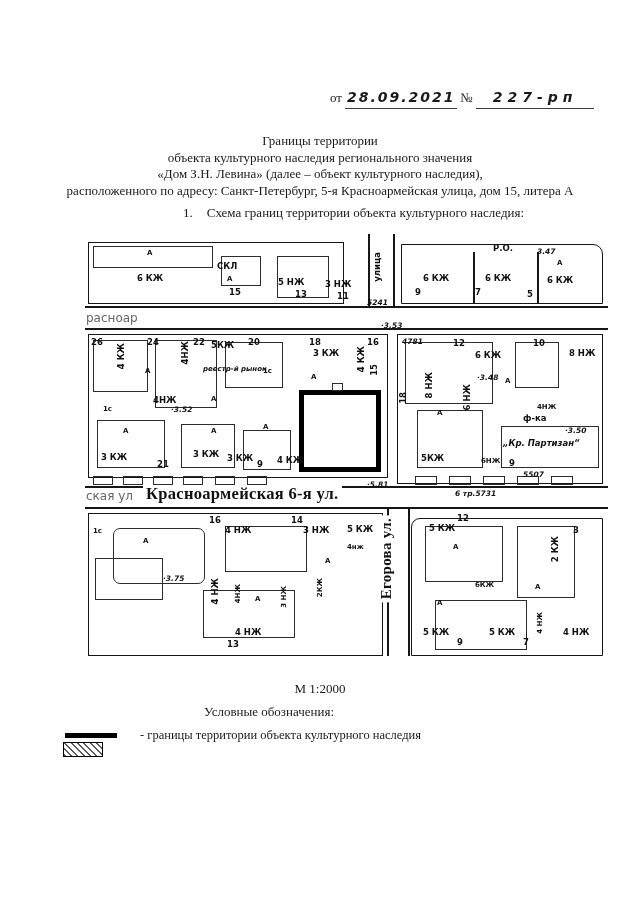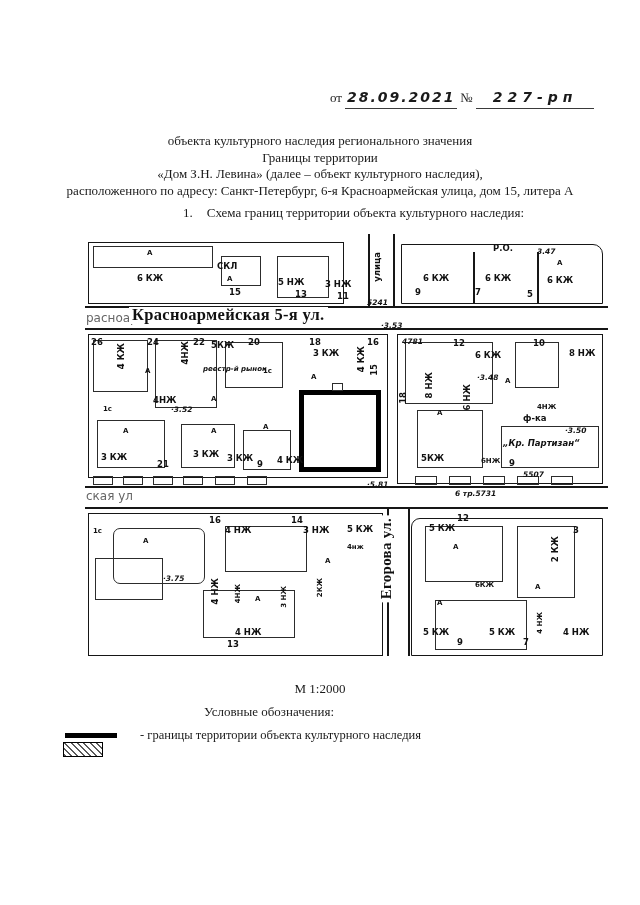--- a/index.html
+++ b/index.html
@@ -54,24 +54,24 @@
   <div class="hdr">
     <div class="row2">
       <span>от</span>
       <span class="u u-date hw">28.09.2021</span>
       <span>№</span>
       <span class="u u-num hw">227-рп</span>
     </div>
   </div>
 
   <div class="title">
+    <div>Границы территории</div>
     <div>объекта культурного наследия регионального значения</div>
-    <div>Границы территории</div>
     <div>«Дом З.Н. Левина» (далее – объект культурного наследия),</div>
-    <div>расположенного по адресу: Санкт-Петербург, 6-я Красноармейская улица, дом 15, литера А</div>
+    <div>расположенного по адресу: Санкт-Петербург, 5-я Красноармейская улица, дом 15, литера А</div>
   </div>
 
   <div class="section">
     <span class="num">1.</span><span>Схема границ территории объекта культурного наследия:</span>
   </div>
 
   <div class="map">
       <div class="blk hline" style="left: 0px; top: 78px; width: 523px; height: 2px;"></div>
       <div class="blk hline" style="left: 0px; top: 100px; width: 523px; height: 2px;"></div>
       <div class="blk hline" style="left: 0px; top: 258px; width: 523px; height: 2px;"></div>
@@ -135,21 +135,20 @@
       <span class="lbl mark" style="left: 452px; top: 20px;">3.47</span>
       <span class="lbl tiny" style="left: 472px; top: 32px;">А</span>
       <span class="lbl sm" style="left: 338px; top: 46px;">6 КЖ</span>
       <span class="lbl sm" style="left: 330px; top: 60px;">9</span>
       <span class="lbl sm" style="left: 400px; top: 46px;">6 КЖ</span>
       <span class="lbl sm" style="left: 390px; top: 60px;">7</span>
       <span class="lbl sm" style="left: 462px; top: 48px;">6 КЖ</span>
       <span class="lbl sm" style="left: 442px; top: 62px;">5</span>
       <span class="lbl mark italic" style="left: 282px; top: 71px;">5241</span>
       <span class="lbl faint" style="left: 1px; top: 84px;">расноар</span>
-      <span class="lbl street" style="left: 44px; top: 79px;">Красноармейская 5-я ул.</span>
       <span class="lbl mark" style="left: 296px; top: 94px;">·3.53</span>
       <span class="lbl sm" style="left: 6px; top: 110px;">26</span>
       <span class="lbl vert sm" style="left: 32px; top: 115px;">4 КЖ</span>
       <span class="lbl sm" style="left: 62px; top: 110px;">24</span>
       <span class="lbl vert sm" style="left: 96px; top: 113px;">4НЖ</span>
       <span class="lbl sm" style="left: 108px; top: 110px;">22</span>
       <span class="lbl sm" style="left: 126px; top: 113px;">5КЖ</span>
       <span class="lbl sm" style="left: 163px; top: 110px;">20</span>
       <span class="lbl tiny" style="left: 178px; top: 140px;">1с</span>
       <span class="lbl sm" style="left: 224px; top: 110px;">18</span>
@@ -186,20 +185,21 @@
       <span class="lbl tiny" style="left: 420px; top: 150px;">А</span>
       <span class="lbl tiny" style="left: 452px; top: 176px;">4НЖ</span>
       <span class="lbl sm" style="left: 438px; top: 186px;">ф-ка</span>
       <span class="lbl mark" style="left: 480px; top: 199px;">·3.50</span>
       <span class="lbl sm" style="left: 336px; top: 226px;">5КЖ</span>
       <span class="lbl sm italic" style="left: 418px; top: 211px;">„Кр. Партизан“</span>
       <span class="lbl tiny" style="left: 396px; top: 230px;">6НЖ</span>
       <span class="lbl sm" style="left: 424px; top: 231px;">9</span>
       <span class="lbl mark italic" style="left: 438px; top: 243px;">5507</span>
       <span class="lbl faint" style="left: 1px; top: 262px;">ская ул</span>
+      <span class="lbl street" style="left: 58px; top: 258px;">Красноармейская 6-я ул.</span>
       <span class="lbl mark" style="left: 282px; top: 253px;">·5.81</span>
       <span class="lbl mark italic" style="left: 370px; top: 262px;">6 тр.5731</span>
       <span class="lbl sm" style="left: 124px; top: 288px;">16</span>
       <span class="lbl sm" style="left: 140px; top: 298px;">4 НЖ</span>
       <span class="lbl sm" style="left: 206px; top: 288px;">14</span>
       <span class="lbl sm" style="left: 218px; top: 298px;">3 НЖ</span>
       <span class="lbl sm" style="left: 262px; top: 297px;">5 КЖ</span>
       <span class="lbl mark" style="left: 78px; top: 347px;">·3.75</span>
       <span class="lbl vert sm" style="left: 126px; top: 350px;">4 НЖ</span>
       <span class="lbl vert tiny" style="left: 150px; top: 356px;">4НЖ</span>

